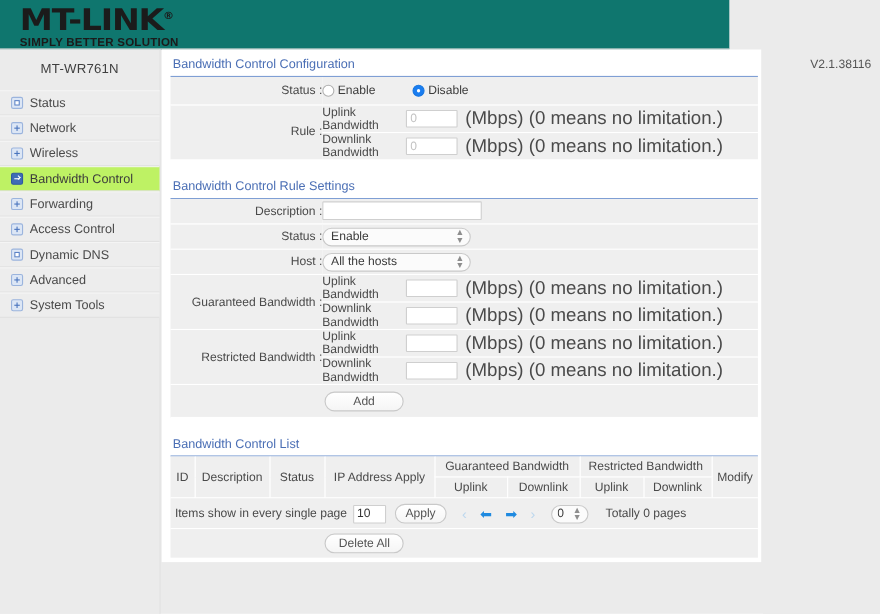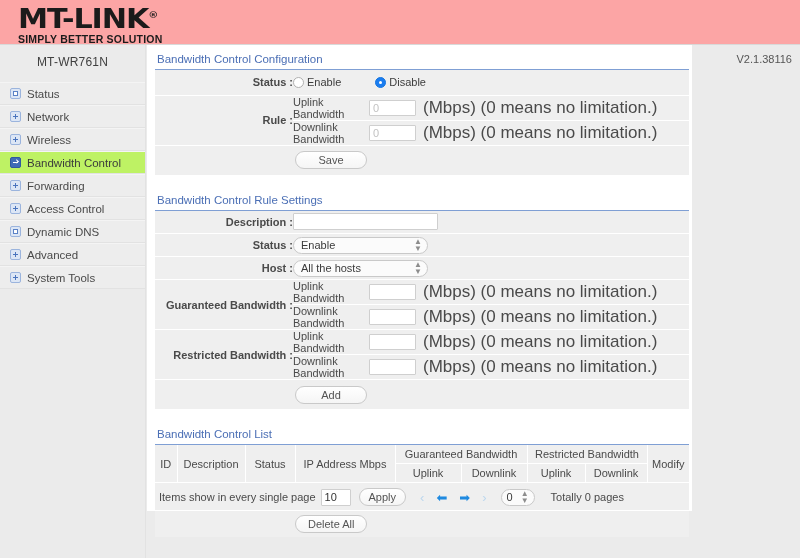--- a/index.html
+++ b/index.html
@@ -15,22 +15,22 @@
     font-family: "Liberation Sans", sans-serif;
     font-size: 11px;
     color: #333333;
     -webkit-font-smoothing: antialiased;
   }
 
   
   .banner {
     position: absolute;
     left: 0; top: 0;
-    width: 800px; height: 45px;
-    background: #fca5a5;
+    width: 663px; height: 45px;
+    background: #0f766e;
     border-bottom: 1px solid #d9d9d9;
     box-sizing: border-box;
   }
   .logo-wrap {
     position: absolute;
     left: 18px; top: 2px;
     width: 230px;
   }
   .logo-mark {
     font-family: "DejaVu Sans", sans-serif;
@@ -202,21 +202,20 @@
     vertical-align: middle;
     font-size: 11px;
     color: #4a4a4a;
   }
   td.label-cell {
     width: 138px;
     text-align: right;
     padding-right: 6px;
     color: #4a4a4a;
     white-space: nowrap;
-    font-weight: bold;
   }
   td.field-cell {
     padding-left: 2px;
   }
   .row-h { height: 25px; }
   .row-h2 { height: 23px; }
 
   
   .radio-line { display: flex; align-items: center; }
   .radio-opt { display: flex; align-items: center; margin-right: 34px; }
@@ -458,23 +457,20 @@
         <td class="field-cell">
           <div class="bwline">
             <span class="bwname">Downlink Bandwidth</span>
             <input class="tinput num dim" type="text" value="0" style="">
             <span class="bwunit">(Mbps) (0 means no limitation.)</span>
           </div>
         </td>
       </tr>
     </tbody>
       </table>
-    <div class="btnrow">
-      <button class="btn">Save</button>
-    </div>
 
     <div class="section-title spaced">Bandwidth Control Rule Settings</div>
     <table class="form">
       <tbody>
           <tr class="row-h2">
         <td class="label-cell">Description :</td>
         <td class="field-cell">
           <input class="tinput desc" type="text" value="" style="">
         </td>
       </tr>
@@ -555,21 +551,21 @@
           <col style="width:66px">
           <col style="width:58px">
           <col style="width:62px">
           <col style="width:42px">
       </colgroup>
       <tbody>
           <tr>
         <th rowspan="2">ID</th>
         <th rowspan="2">Description</th>
         <th rowspan="2">Status</th>
-        <th rowspan="2">IP Address Mbps</th>
+        <th rowspan="2">IP Address Apply</th>
         <th colspan="2">Guaranteed Bandwidth</th>
         <th colspan="2">Restricted Bandwidth</th>
         <th rowspan="2" class="last">Modify</th>
       </tr>
       <tr>
         <th>Uplink</th>
         <th>Downlink</th>
         <th>Uplink</th>
         <th>Downlink</th>
       </tr>

